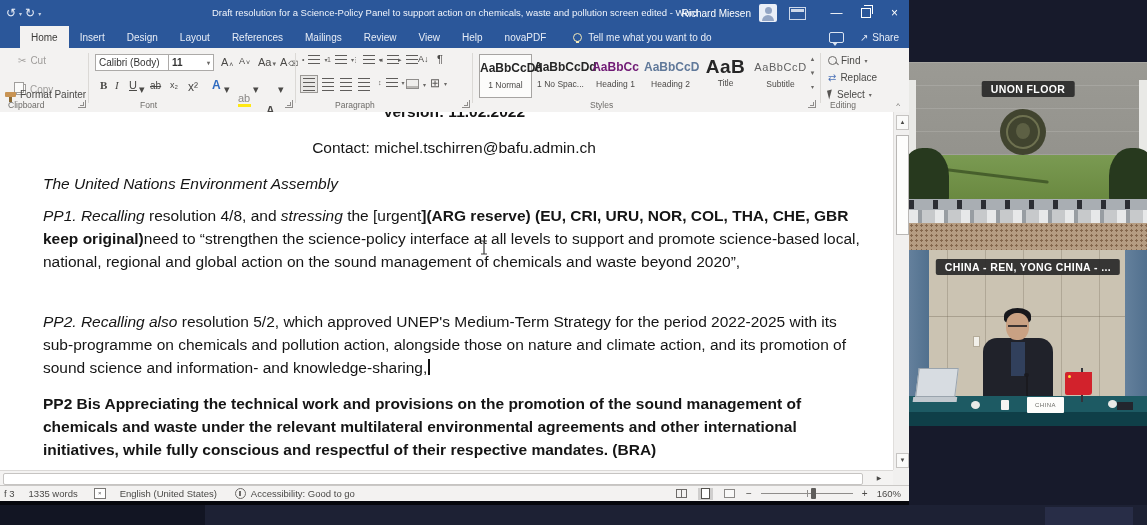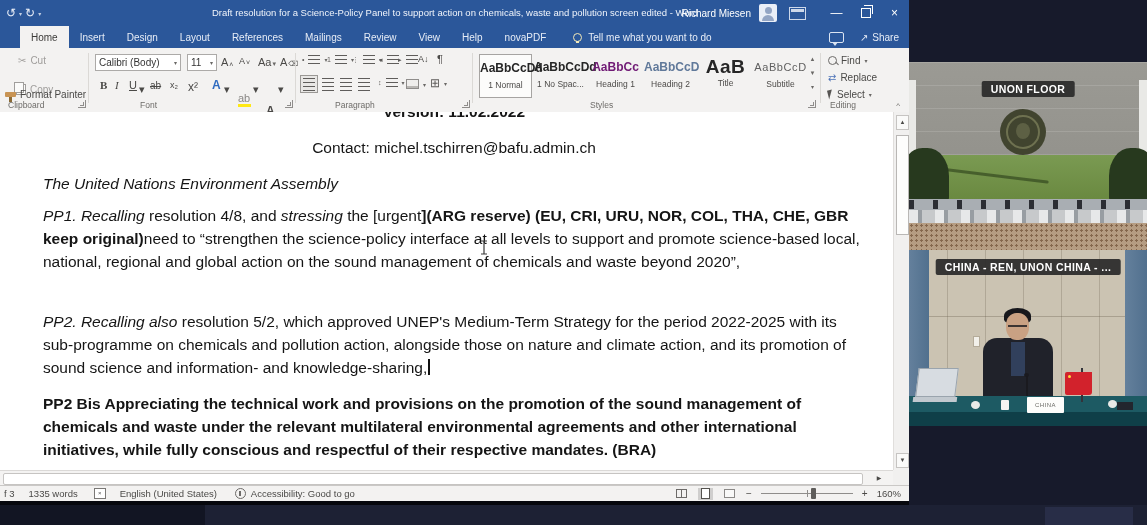--- a/index.html
+++ b/index.html
@@ -258,21 +258,21 @@
         <span class="rtext">Format Painter</span>
       </div>
       <div class="glabel" style="left:8px;width:72px;">Clipboard</div>
       <span class="launcher" style="left:78px;"></span>
       <div class="gdiv" style="left:88px;"></div>
 
       <div class="inputbox" style="left:95px;top:6px;width:86px;">
         <span>Calibri (Body)</span>
           <span class="dd">▾</span>
       </div>
-      <div class="inputbox" style="left:187px;top:6px;width:30px;">
+      <div class="inputbox" style="left:168px;top:6px;width:46px;font-weight:bold;">
         <span>11</span>
           <span class="dd">▾</span>
       </div>
       <span class="fbtn" style="left:221px;top:8px;">
           <span>A</span>
           <small>˄</small>
         </span>
       <span class="fbtn" style="left:239px;top:8px;">
           <span style="font-size:9px;">A</span>
           <small>˅</small>
@@ -485,21 +485,21 @@
     <div class="v1-desks"></div>
     <div class="v1-floor"></div>
   </div>
 
   <div class="video2">
     <div class="v2-panels"></div>
     <div class="v2-seam"></div>
     <div class="pillar left"></div>
     <div class="pillar right"></div>
     <div class="outlet"></div>
-    <div class="vbadge" style="left:50%;top:9px;transform:translateX(-50%);">CHINA - REN, UNON CHINA - ...</div>
+    <div class="vbadge" style="left:50%;top:9px;transform:translateX(-50%);">CHINA - REN, YONG CHINA - ...</div>
     <div class="body"></div>
     <div class="shirt"></div>
     <div class="hair"></div>
     <div class="head"></div>
     <div class="glasses"></div>
     <div class="mic"></div>
     <div class="table"></div>
     <div class="tablefront"></div>
     <div class="laptop"></div>
     <div class="sphere" style="left:62px;top:151px;"></div>

